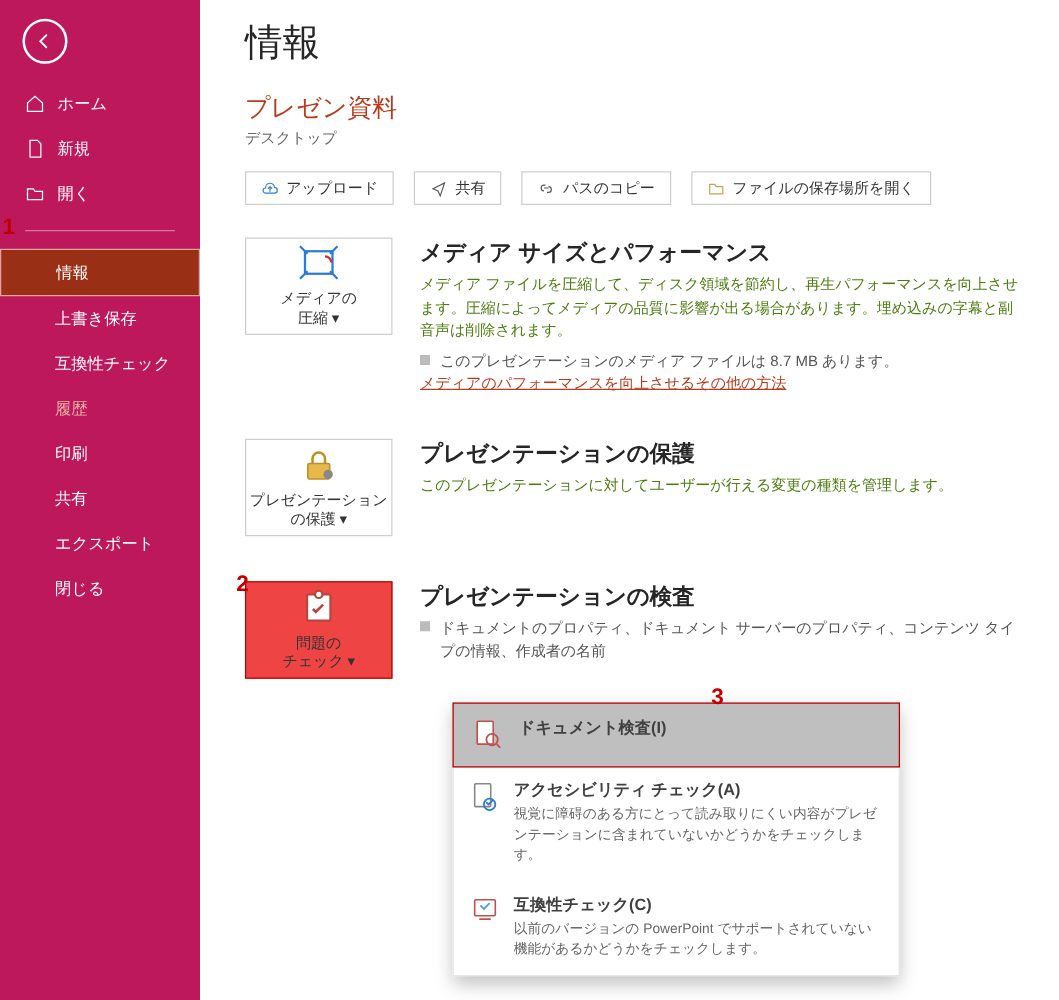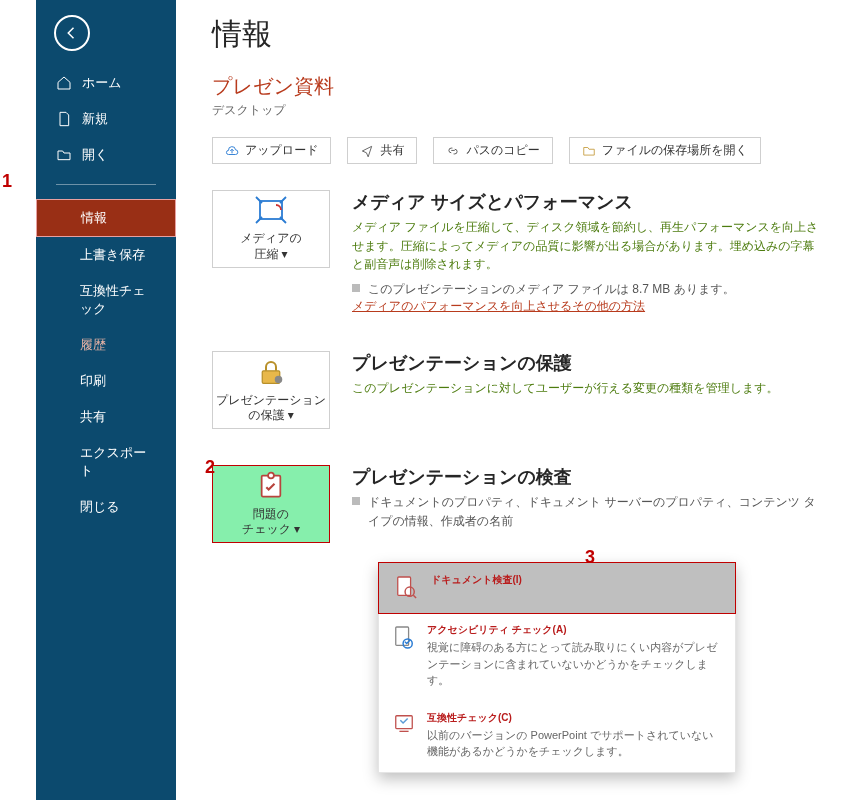--- a/index.html
+++ b/index.html
@@ -1,21 +1,21 @@
 <!DOCTYPE html>
 <html><head>
 <meta charset="utf-8">
 <style>
   * { box-sizing: border-box; }
   html, body { margin:0; padding:0; height:100%; font-family: "Yu Gothic UI", "Meiryo", sans-serif; font-size:13px; color:#333; }
   body { display:flex; background:#fff; width:847px; height:800px; overflow:hidden; }
 
   
-  .sidebar { width:140px; background:#0c4a6e; color:#fff; flex-shrink:0; position:relative;
-             padding-top:15px;margin-left:36px; }
+  .sidebar { width:160px; background:#be185d; color:#fff; flex-shrink:0; position:relative;
+             padding-top:15px; }
   .back-btn { width:36px; height:36px; border:2px solid #fff; border-radius:50%; margin-left:18px;
               display:flex; align-items:center; justify-content:center; cursor:pointer; }
   .sidebar-sep { border-top:1px solid rgba(255,255,255,0.4); margin:11px 20px 0 20px; }
   .nav { margin-top:14px; }
   .nav-item { display:flex; align-items:center; gap:10px; padding:9px 20px; cursor:pointer; }
   .nav-item[data-active="true"] { background:#992F15; border:1px solid #e8a0a0; }
   .nav-icon { width:16px; height:16px; fill:transparent; stroke:#fff; stroke-width:1.5;
               flex-shrink:0; }
   .nav-label { color:#fff; }
   .nav-indent { padding-left:44px; }
@@ -35,36 +35,36 @@
   .tb-btn { border:1px solid #cfcfcf; background:#fff; padding:4px 12px; display:flex; gap:6px;
             align-items:center; cursor:pointer; font-size:12px; color:#333; }
   .tb-ico { width:14px; height:14px; }
 
   .section { display:flex; gap:22px; margin-bottom:36px; align-items:flex-start; }
   .tile { width:118px; height:78px; border:1px solid #cfcfcf; display:flex;
           flex-direction:column; align-items:center; justify-content:center;
           gap:6px; cursor:pointer; background:#fff; position:relative; }
   .tile-label { font-size:12px; text-align:center; color:#333; line-height:1.3; }
   .tile-chev { margin-left:3px; }
-  .tile-highlight { background:#86efac; border:1px solid #c00000; }
+  .tile-highlight { background:#ef4444; border:1px solid #c00000; }
   .sec-body { flex:1; }
   .sec-h { font-size:18px; color:#262626; margin:0 0 4px 0; }
   .sec-p { font-size:12px; color:#4d7c0f; margin:0 0 6px 0; line-height:1.55; }
   .bul   { display:flex; gap:8px; font-size:12px; color:#555; line-height:1.55;
            align-items:flex-start; margin-top:2px;}
   .bul .sq { width:8px; height:8px; background:#bbb; margin-top:4px; flex-shrink:0;}
   .link { color:#B83B1D; text-decoration:underline; font-size:12px; cursor:pointer;}
 
   
   .menu { position:absolute; left:202px; top:562px; width:358px; background:#fff;
           box-shadow:0 6px 14px rgba(0,0,0,0.25); border:1px solid #e5e5e5; }
   .menu-item{ display:flex; gap:12px; padding:10px 14px 12px 14px; cursor:pointer; }
   .menu-item[data-selected="true"]{ background:#bfbfbf; border:1px solid #c00000; margin:-1px;}
   .menu-ico-wrap{ width:26px; display:flex; justify-content:center; padding-top:2px; }
-  .menu-txt .mt{ font-size:10px; font-weight:bold; color:#b91c1c; }
+  .menu-txt .mt{ font-size:13px; font-weight:bold; color:#404040; }
   .menu-txt .md{ font-size:11px; color:#666; line-height:1.5; margin-top:2px; }
 
   .extra-text { position:absolute; left:360px; top:628px; font-size:12px; color:#555;
                 z-index:-1;}
 
   svg { display:block; }
 </style>
 </head>
 <body>
 

